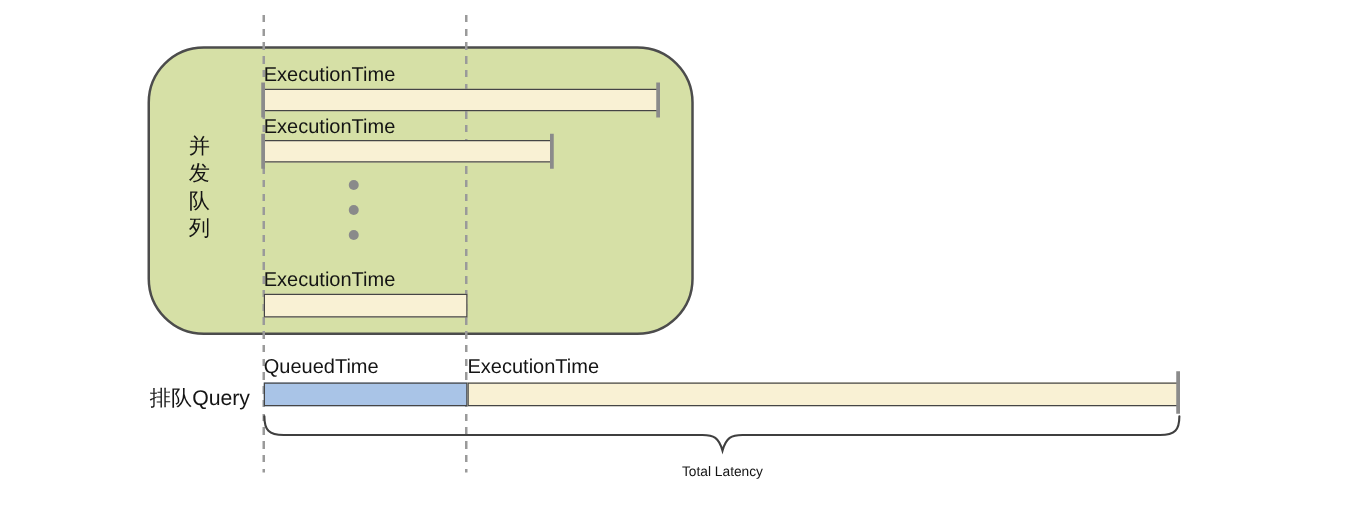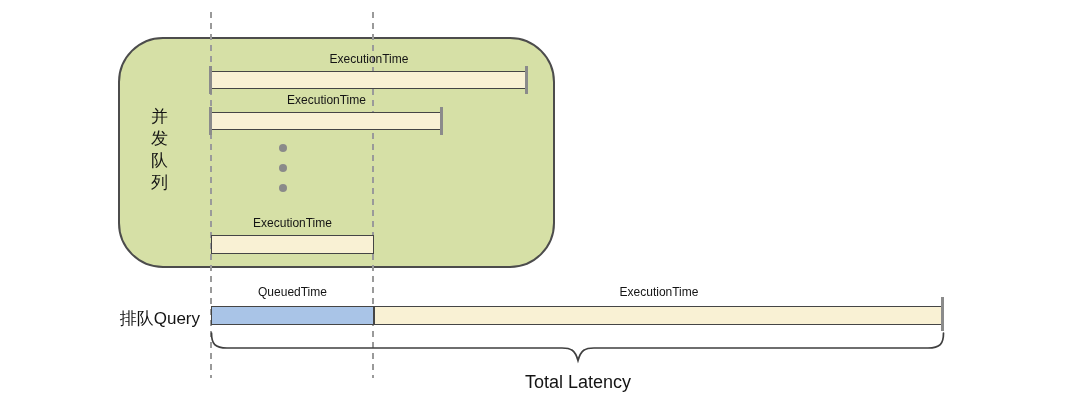--- a/index.html
+++ b/index.html
@@ -26,21 +26,21 @@
     border: 2px solid #4c4c4c;
     border-radius: 45px;
     box-sizing: border-box;
   }
   .queue-box-label {
     left: 144px; top: 106px; width: 32px;
     font-size: 17px; line-height: 22px; text-align: center;
     white-space: pre-line; letter-spacing: 1px;
   }
 
-  .bar-label { font-size: 12px; text-align: center; white-space: nowrap; }
+  .bar-label { font-size: 16px; white-space: nowrap; }
 
   .exec-bar {
     background: #f9f1d4;
     border: 1.5px solid #454545;
     box-sizing: border-box;
     height: 18px;
   }
   .endcap { width: 3px; height: 28px; background: #8b8b8b; }
 
   .dot { width: 8px; height: 8px; border-radius: 50%; background: #8a8a8a; }
@@ -59,21 +59,21 @@
   }
   .row-label {
     left: 104px; top: 307px; width: 96px;
     font-size: 17px; text-align: right; white-space: nowrap;
   }
 
   .brace-svg { left: 0; top: 0; width: 1080px; height: 405px; pointer-events: none; }
 
   .total-latency {
     left: 478px; top: 372px; width: 200px;
-    font-size: 18px; text-align: center;
+    font-size: 11px; text-align: center;
   }
 
   .watermark {
     left: 943px; top: 358px;
     font-size: 31px; letter-spacing: 1px; white-space: nowrap;
     color: #fbfbfb;
     text-shadow: 1px 1px 1px #c4c4c4, -1px -1px 1px #ededed;
   }
 </style>
 </head>

